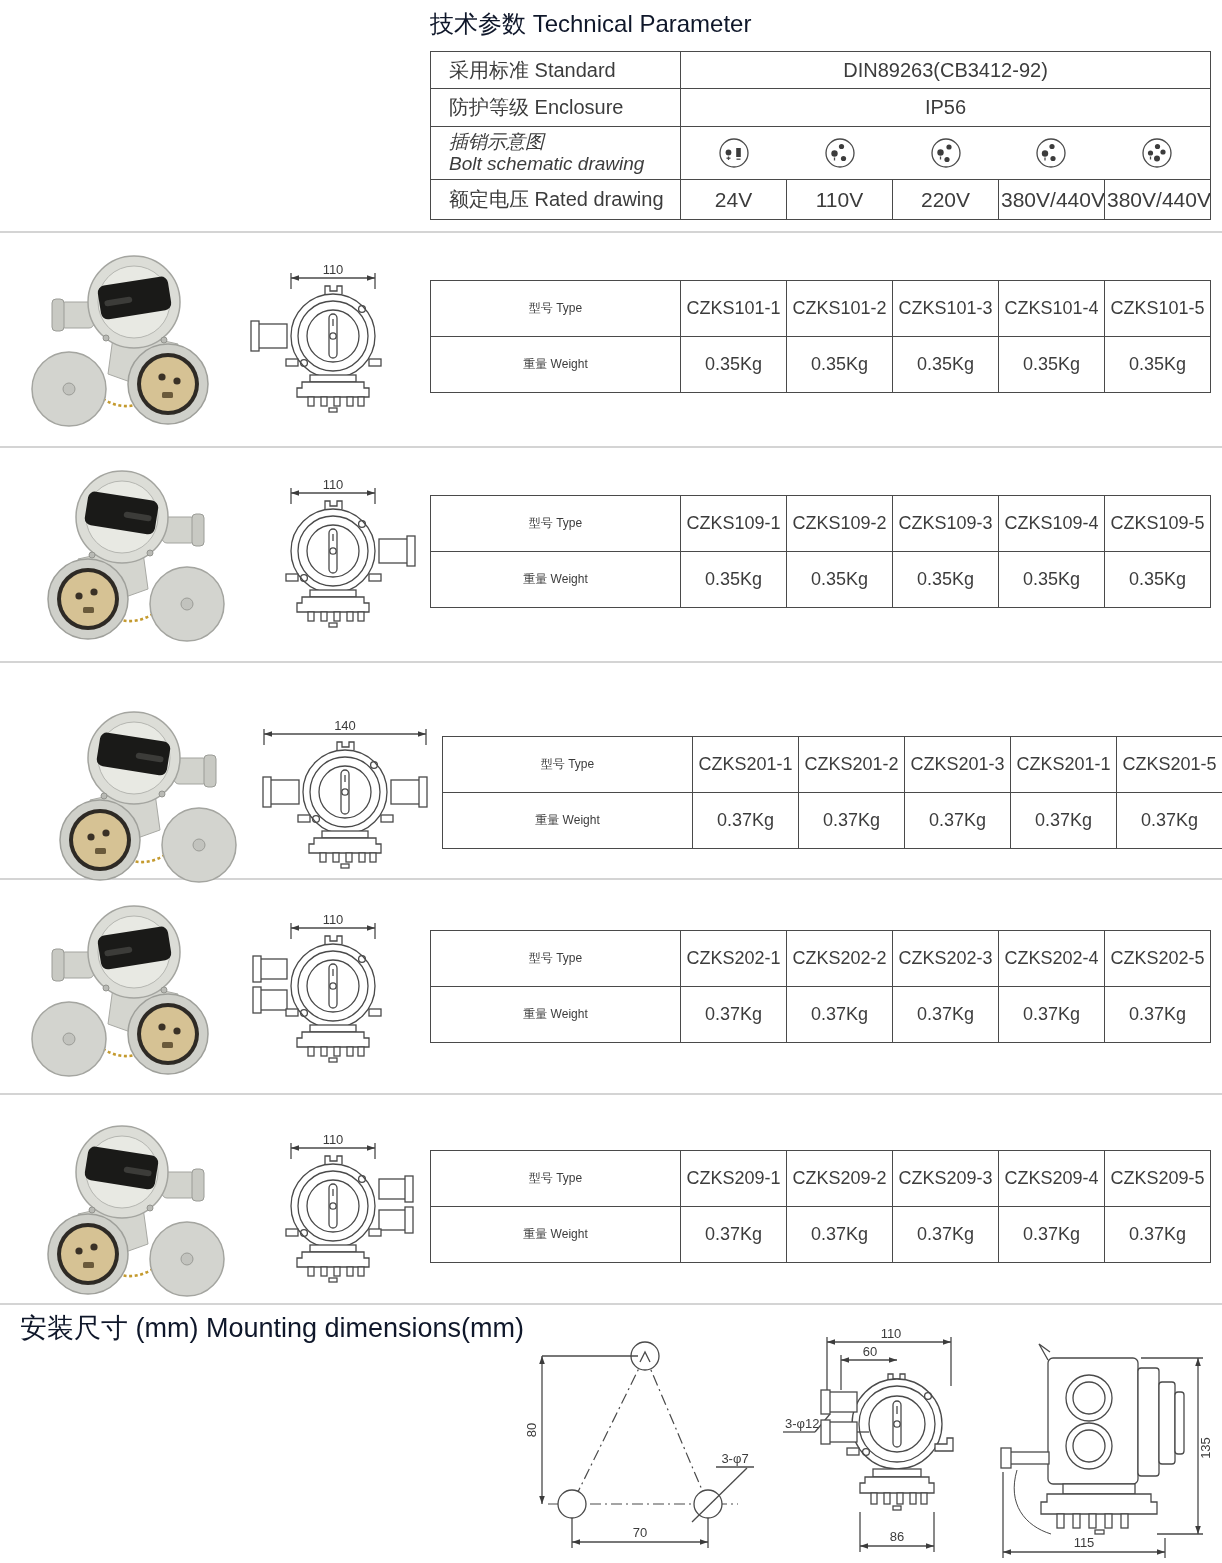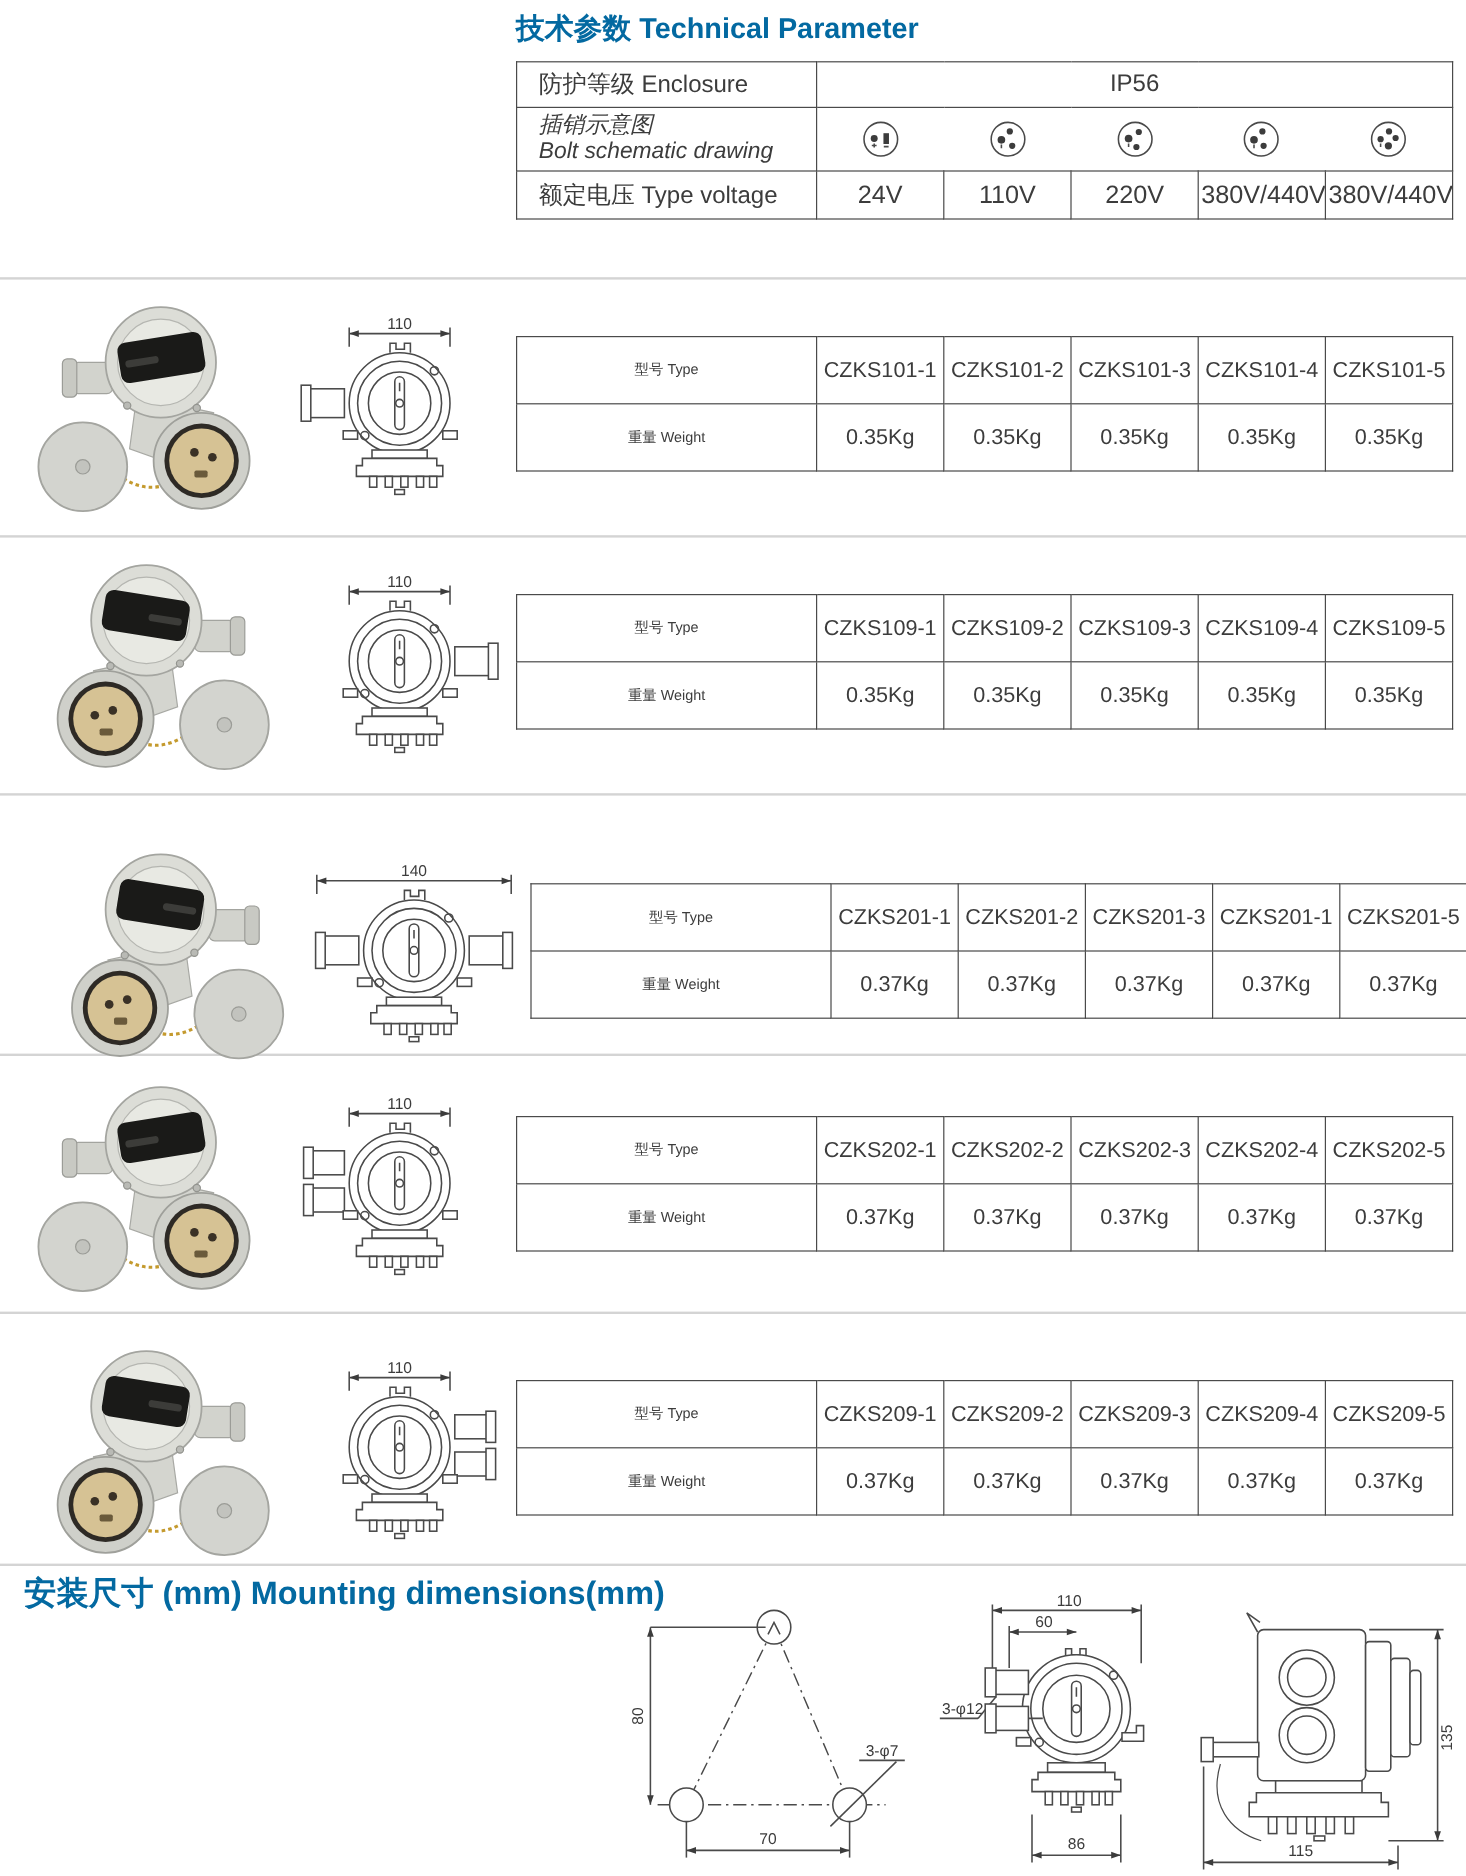--- a/index.html
+++ b/index.html
@@ -2,21 +2,21 @@
 <html><head>
 <meta charset="utf-8">
 <style>
   html,body{margin:0;padding:0;}
   body{
     width:1222px;height:1563px;position:relative;background:#ffffff;
     font-family:"Liberation Sans","DejaVu Sans",sans-serif;color:#3c3c3c;
     overflow:hidden;
   }
   .orange-heading{
-    color:#0369a1;font-weight:bold;margin:0;letter-spacing:0;
+    color:#0f172a;font-weight:normal;margin:0;letter-spacing:0;
     font-family:"Liberation Sans","DejaVu Sans",sans-serif;
   }
   
   .tech{position:absolute;left:430px;top:8px;width:782px;}
   .tech h1{font-size:24px;margin:0 0 11px 0;}
   table.spec{border-collapse:collapse;table-layout:fixed;width:780px;}
   table.spec td{
     border:1.6px solid #4a4a4a;font-size:20px;text-align:center;
     padding:0 2px;overflow:hidden;
   }
@@ -63,20 +63,24 @@
   <table class="spec">
     <colgroup>
         <col style="width:250px">
         <col style="width:106px">
         <col style="width:106px">
         <col style="width:106px">
         <col style="width:106px">
         <col style="width:106px">
       </colgroup>
     <tbody>
+        <tr class="r-std">
+      <td class="lbl">采用标准  Standard</td>
+      <td colspan="5">DIN89263(CB3412-92)</td>
+    </tr>
     <tr class="r-enc">
       <td class="lbl">防护等级  Enclosure</td>
       <td colspan="5">IP56</td>
     </tr>
     <tr class="r-bolt">
       <td class="lbl bolt-lbl">
         <div>插销示意图</div>
         <div>Bolt schematic drawing</div>
       </td>
       <td colspan="5" style="padding:0;">
@@ -125,21 +129,21 @@
               <circle cx="-6.5" cy="0" r="2.6" class="fl"></circle>
               <line x1="-6.5" y1="3.5" x2="-6.5" y2="6.5" class="ln" stroke-width="1"></line>
               <circle cx="6" cy="-1" r="2.6" class="fl"></circle>
               <circle cx="0" cy="5.5" r="3" class="fl"></circle>
             </svg>
           </div>
         </div>
       </td>
     </tr>
     <tr class="r-volt">
-      <td class="lbl" style="font-size:20px;">额定电压  Type voltage</td>
+      <td class="lbl" style="font-size:20px;">额定电压  Rated drawing</td>
       <td>24V</td>
       <td>110V</td>
       <td>220V</td>
       <td>380V/440V</td>
       <td>380V/440V</td>
     </tr>
   </tbody>
     </table>
 </section>
 

